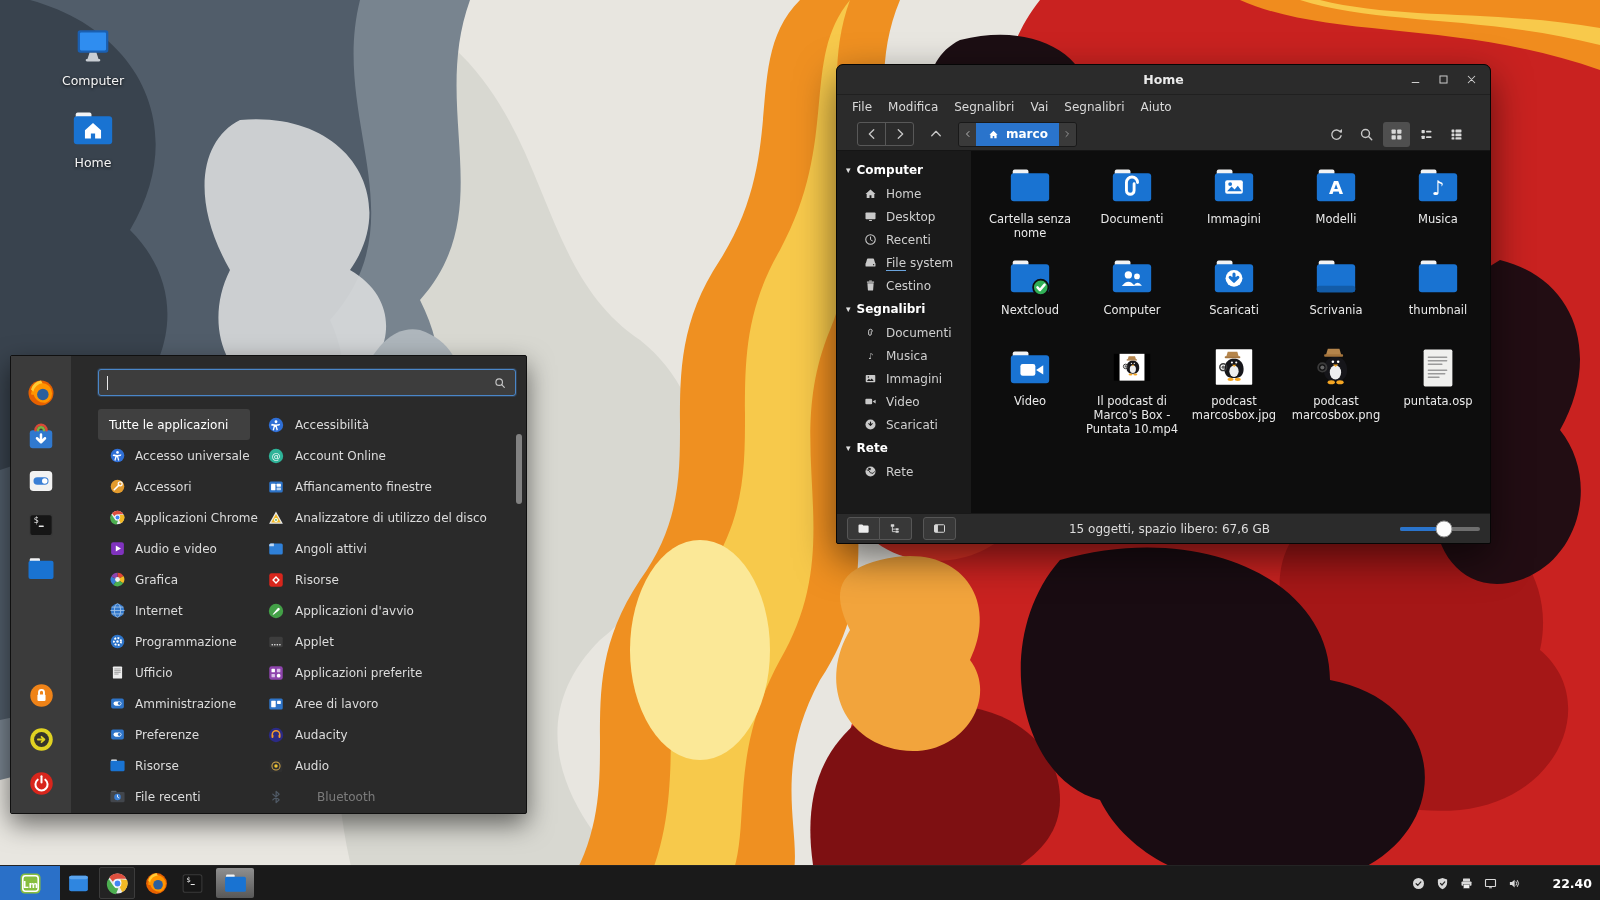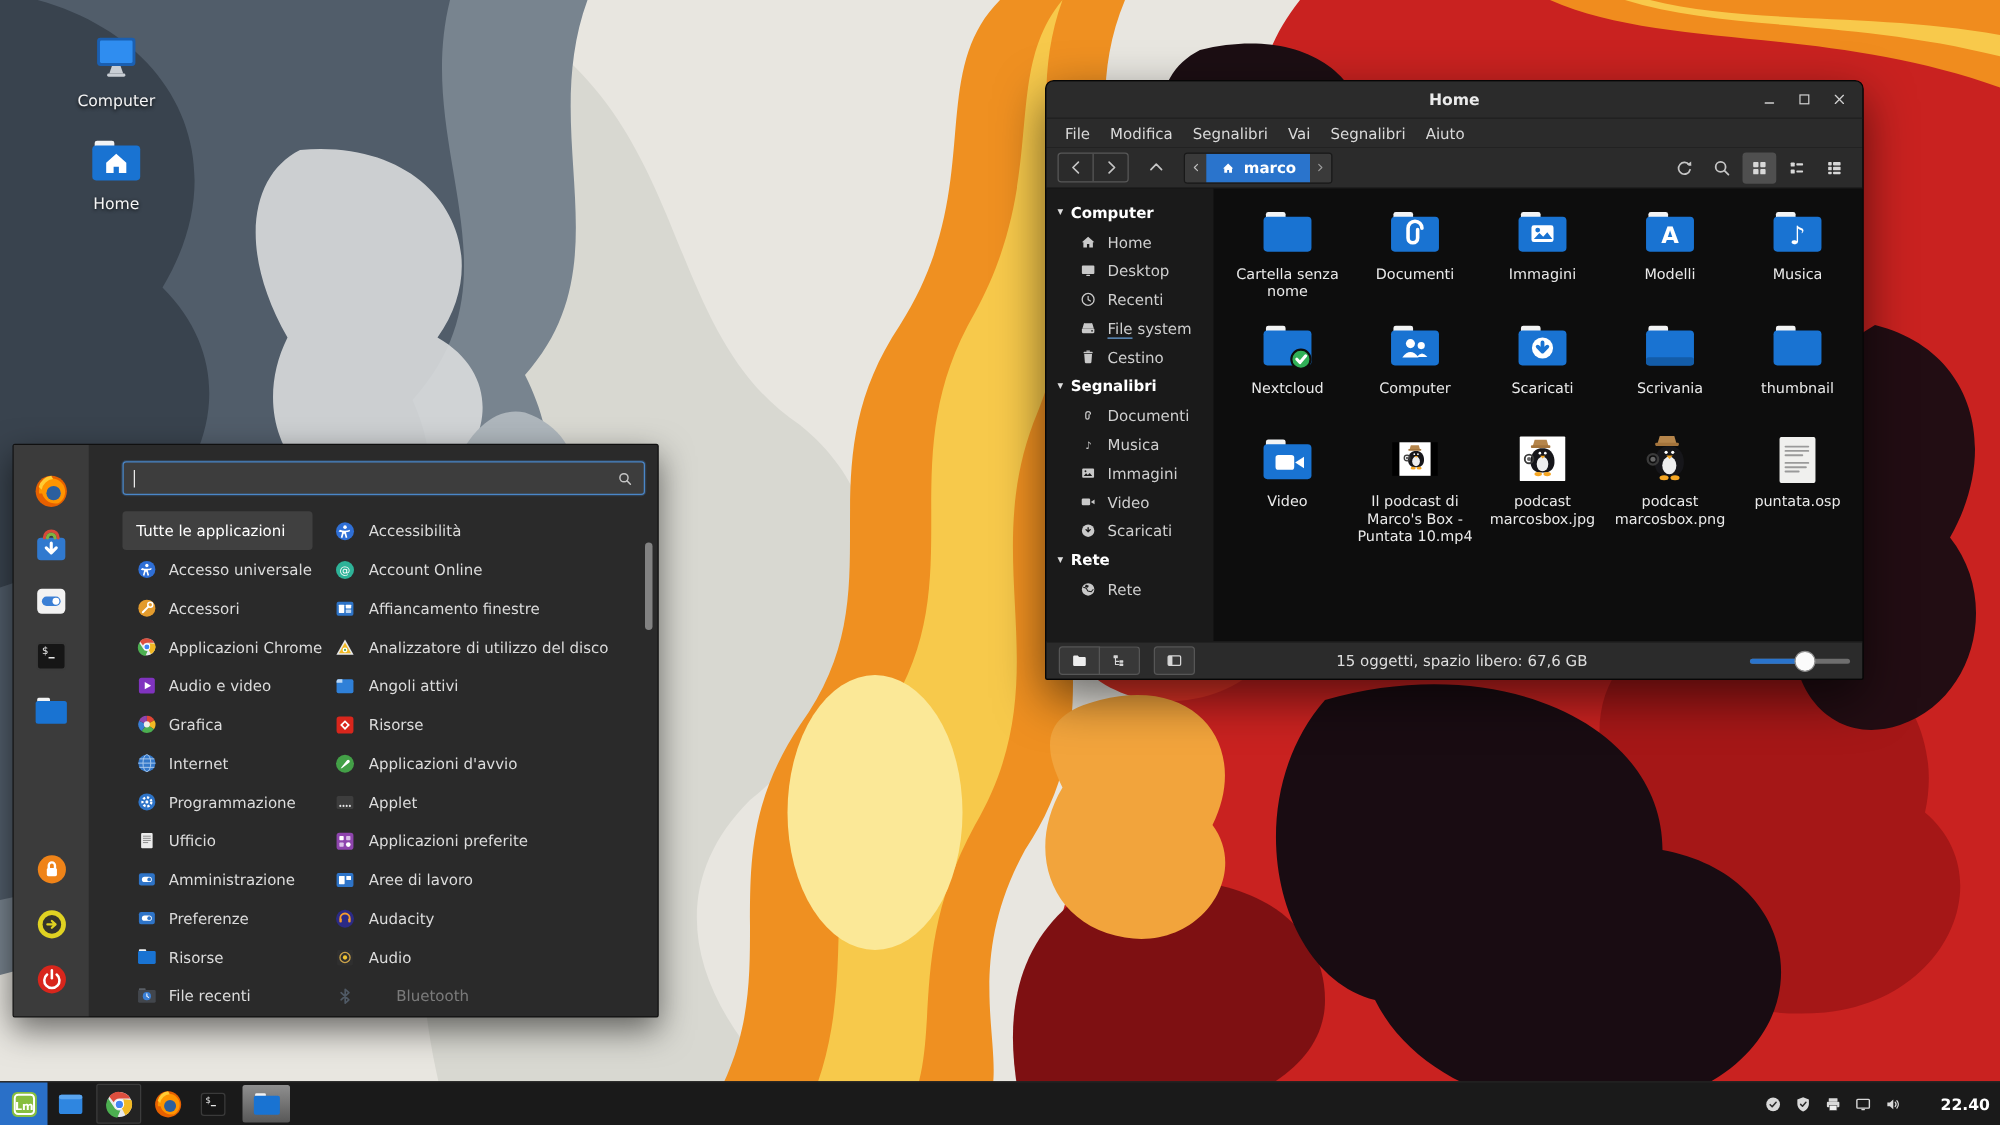--- a/index.html
+++ b/index.html
@@ -17,21 +17,21 @@
   
   #fm{position:absolute;left:836px;top:64px;width:653px;height:478px;z-index:3;
       background:#0d0d0d;border:1px solid #060606;border-radius:7px 7px 2px 2px;
       box-shadow:0 14px 38px rgba(0,0,0,.55);display:flex;flex-direction:column;overflow:hidden;}
   .titlebar{height:29px;flex:none;background:#2b2b2b;position:relative;display:flex;align-items:center;justify-content:center;border-bottom:1px solid #202020;}
   .title{font-size:12.5px;font-weight:bold;color:#ebebeb;}
   .winbtns{position:absolute;right:12px;top:0;height:100%;display:flex;gap:15px;align-items:center;}
   .winbtn{width:13px;height:13px;}
   .menubar{height:23px;flex:none;background:#2b2b2b;display:flex;align-items:center;padding-left:7px;}
   .mb-item{font-size:12px;color:#d9d9d9;padding:2px 8px;border-radius:2px;}
-  .toolbar{height:32px;flex:none;background:#2b2b2b;border-bottom:1px solid #151515;display:flex;align-items:center;padding:0 9px;gap:9px;}
+  .toolbar{height:32px;flex:none;background:#2b2b2b;border-bottom:1px solid #151515;display:flex;align-items:center;padding:0 20px;gap:9px;}
   .navgroup{display:flex;border:1px solid #585858;border-radius:3px;height:22px;}
   .navbtn{width:27px;display:flex;align-items:center;justify-content:center;}
   .navbtn+.navbtn{border-left:1px solid #585858;}
   .navbtn .ic{width:16px;height:16px;}
   .upbtn{width:26px;height:22px;display:flex;align-items:center;justify-content:center;}
   .upbtn .ic{width:16px;height:16px;}
   .crumbs{display:flex;align-items:stretch;height:23px;border-radius:3px;overflow:hidden;border:1px solid #191919;}
   .crumb-scroll{width:17px;background:#3a3a3a;display:flex;align-items:center;justify-content:center;}
   .crumb-scroll .ic{width:12px;height:12px;}
   .crumb-active{display:flex;align-items:center;gap:6px;padding:0 11px;background:#2a74cc;color:#fff;font-size:12px;font-weight:bold;}
@@ -86,21 +86,21 @@
   .apps{flex:1;padding-left:17px;}
   .app{height:31px;display:flex;align-items:center;gap:10px;color:#dcdcdc;font-size:12px;white-space:nowrap;}
   .app.dis{opacity:.45;gap:32px;}
   .app .ic{width:18px;height:18px;}
   .appscroll{position:absolute;right:4px;top:78px;width:6px;height:70px;border-radius:3px;background:#828282;}
 
   
   #taskbar{position:absolute;left:0;right:0;bottom:0;height:34px;background:#1a1a1a;border-top:1px solid #242424;display:flex;align-items:center;z-index:5;}
   .launch{width:36px;height:34px;display:flex;align-items:center;justify-content:center;}
   .launch .ic{width:25px;height:25px;}
-  .launch.menu-open{background:#2a70c8;width:38px;}
+  .launch.menu-open{background:#2a70c8;width:60px;}
   .launch.framed{width:34px;height:30px;border:1px solid #3c3c3c;background:#232323;border-radius:2px;margin:0 3px;}
   .launch.win-active{width:38px;height:30px;border-radius:2px;background:linear-gradient(#8f8f8f,#585858);margin-left:6px;}
   .tray{margin-left:auto;display:flex;align-items:center;gap:9px;padding-right:11px;}
   .tray .ic{width:15px;height:15px;}
   .clock{color:#ffffff;font-size:12.5px;font-weight:bold;margin-left:19px;}
 </style>
 </head>
 <body>
 
 <div id="stage">

